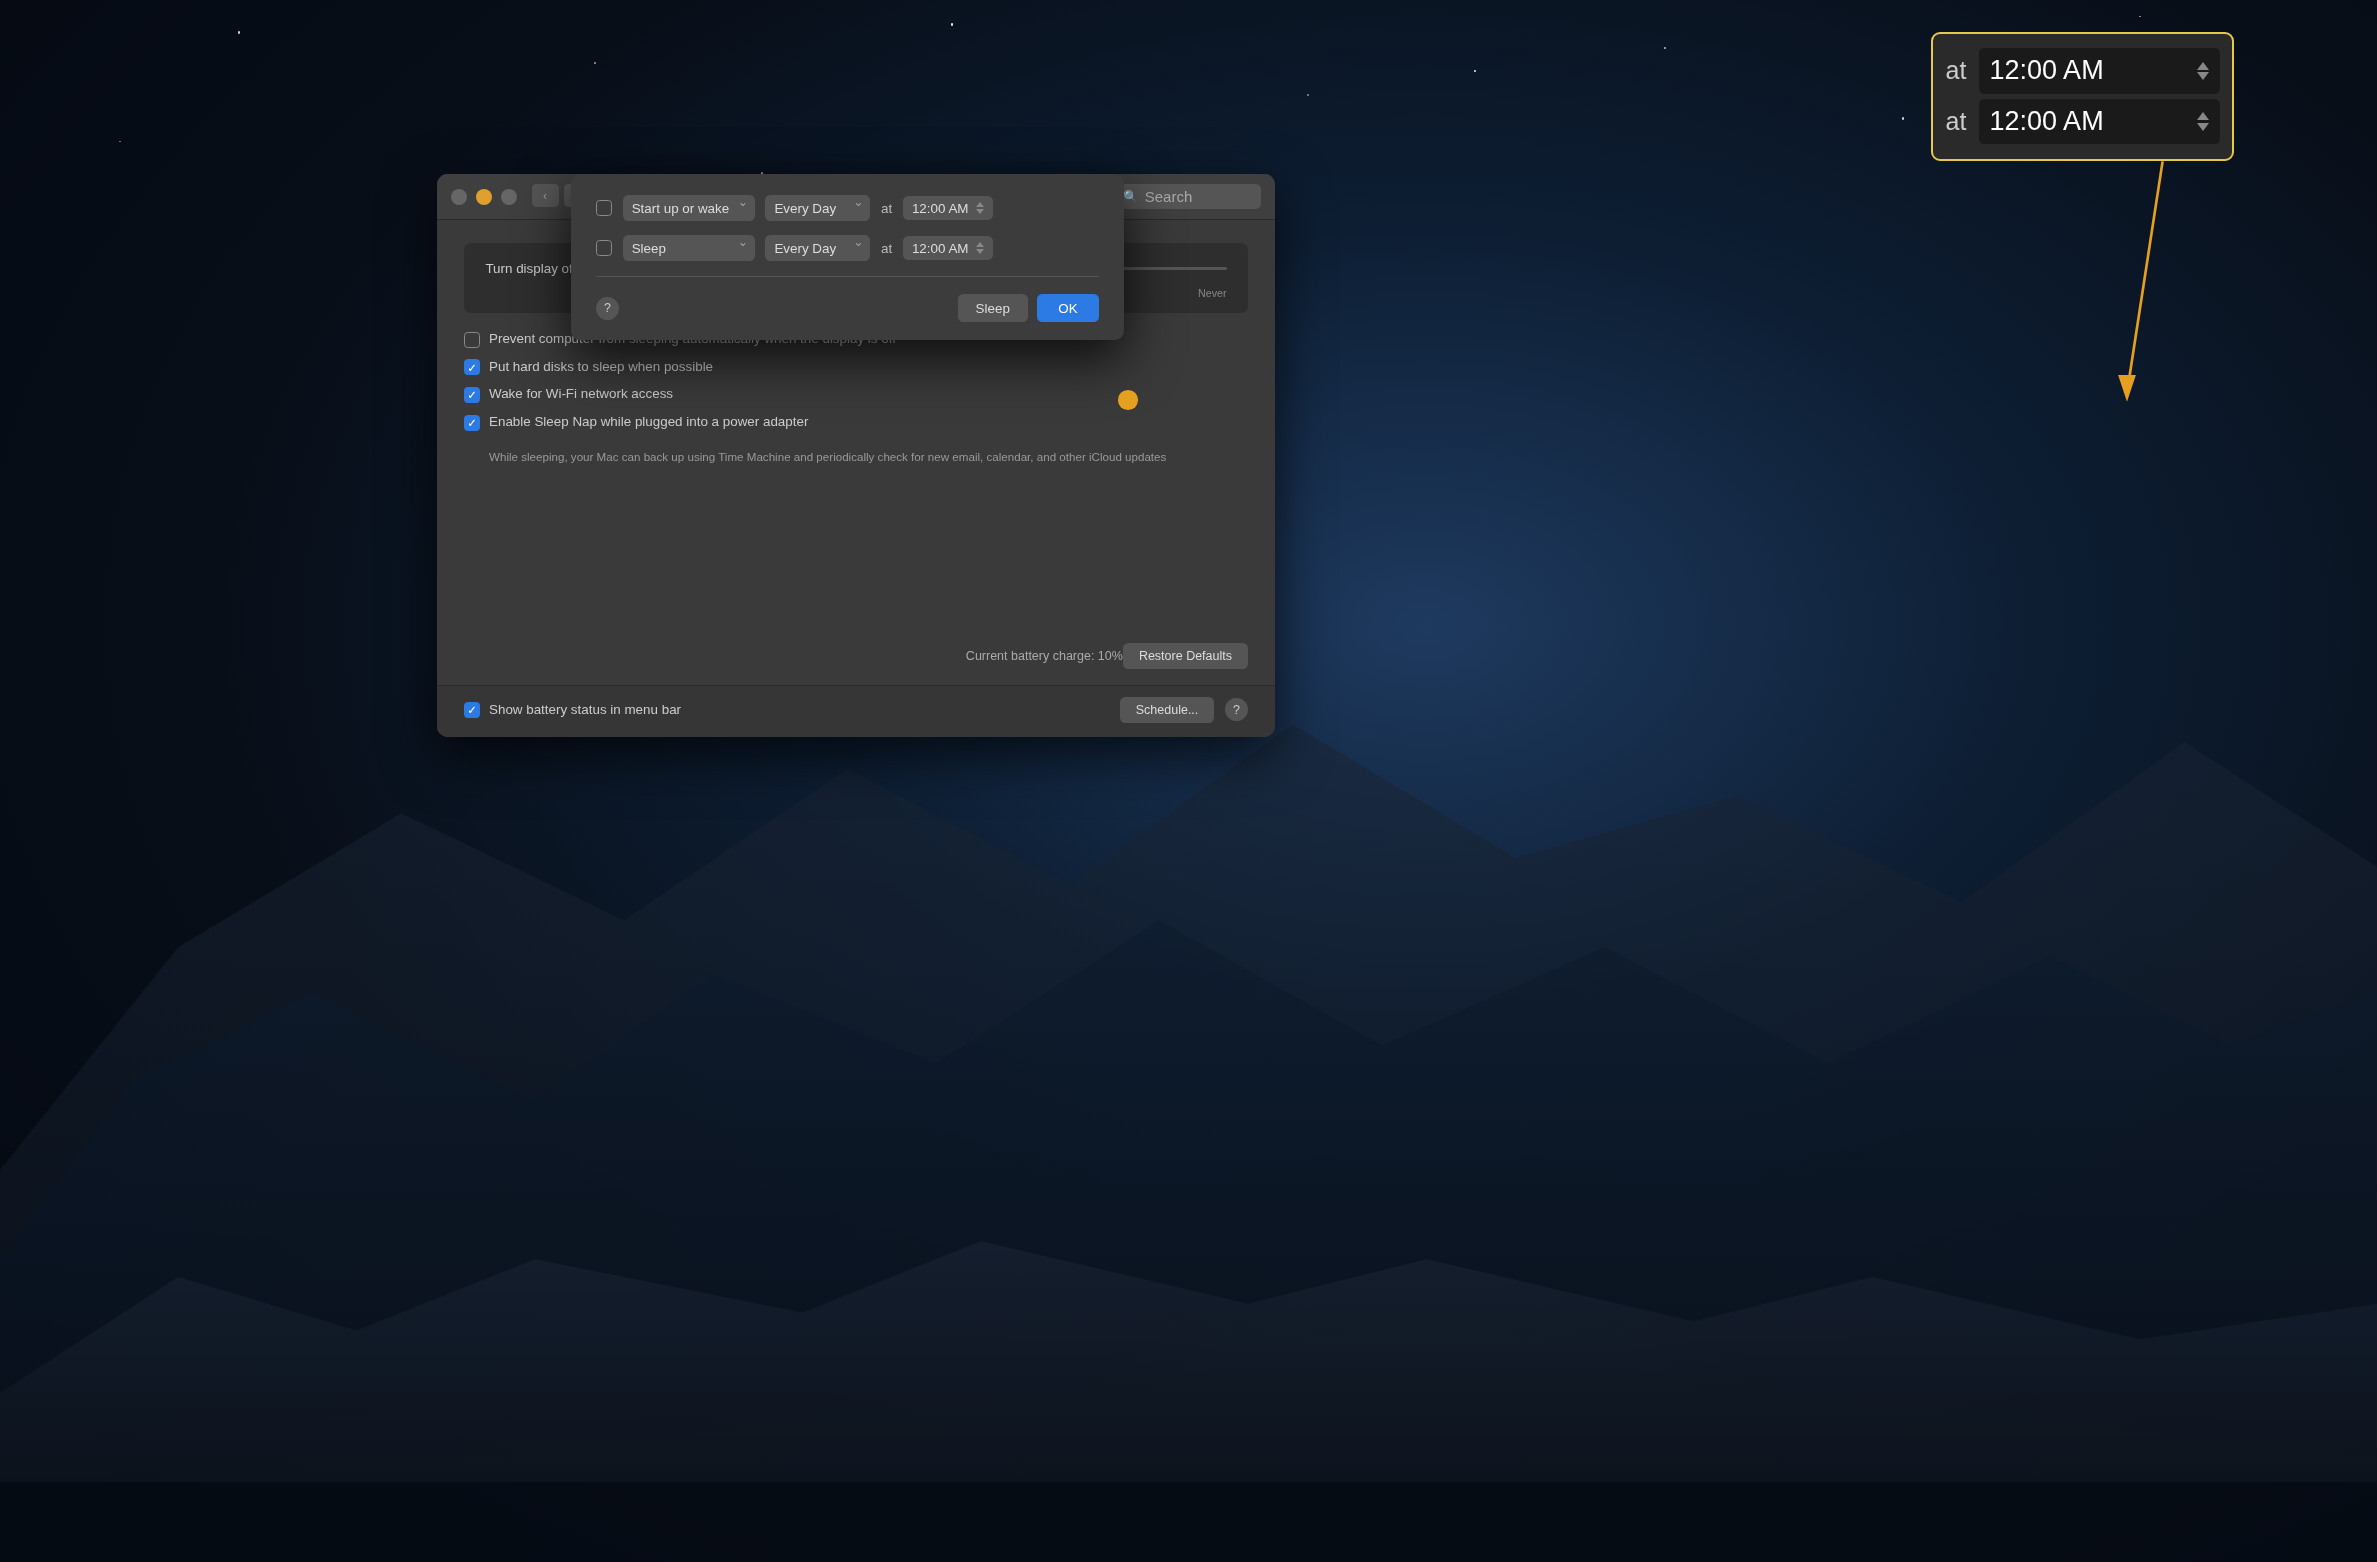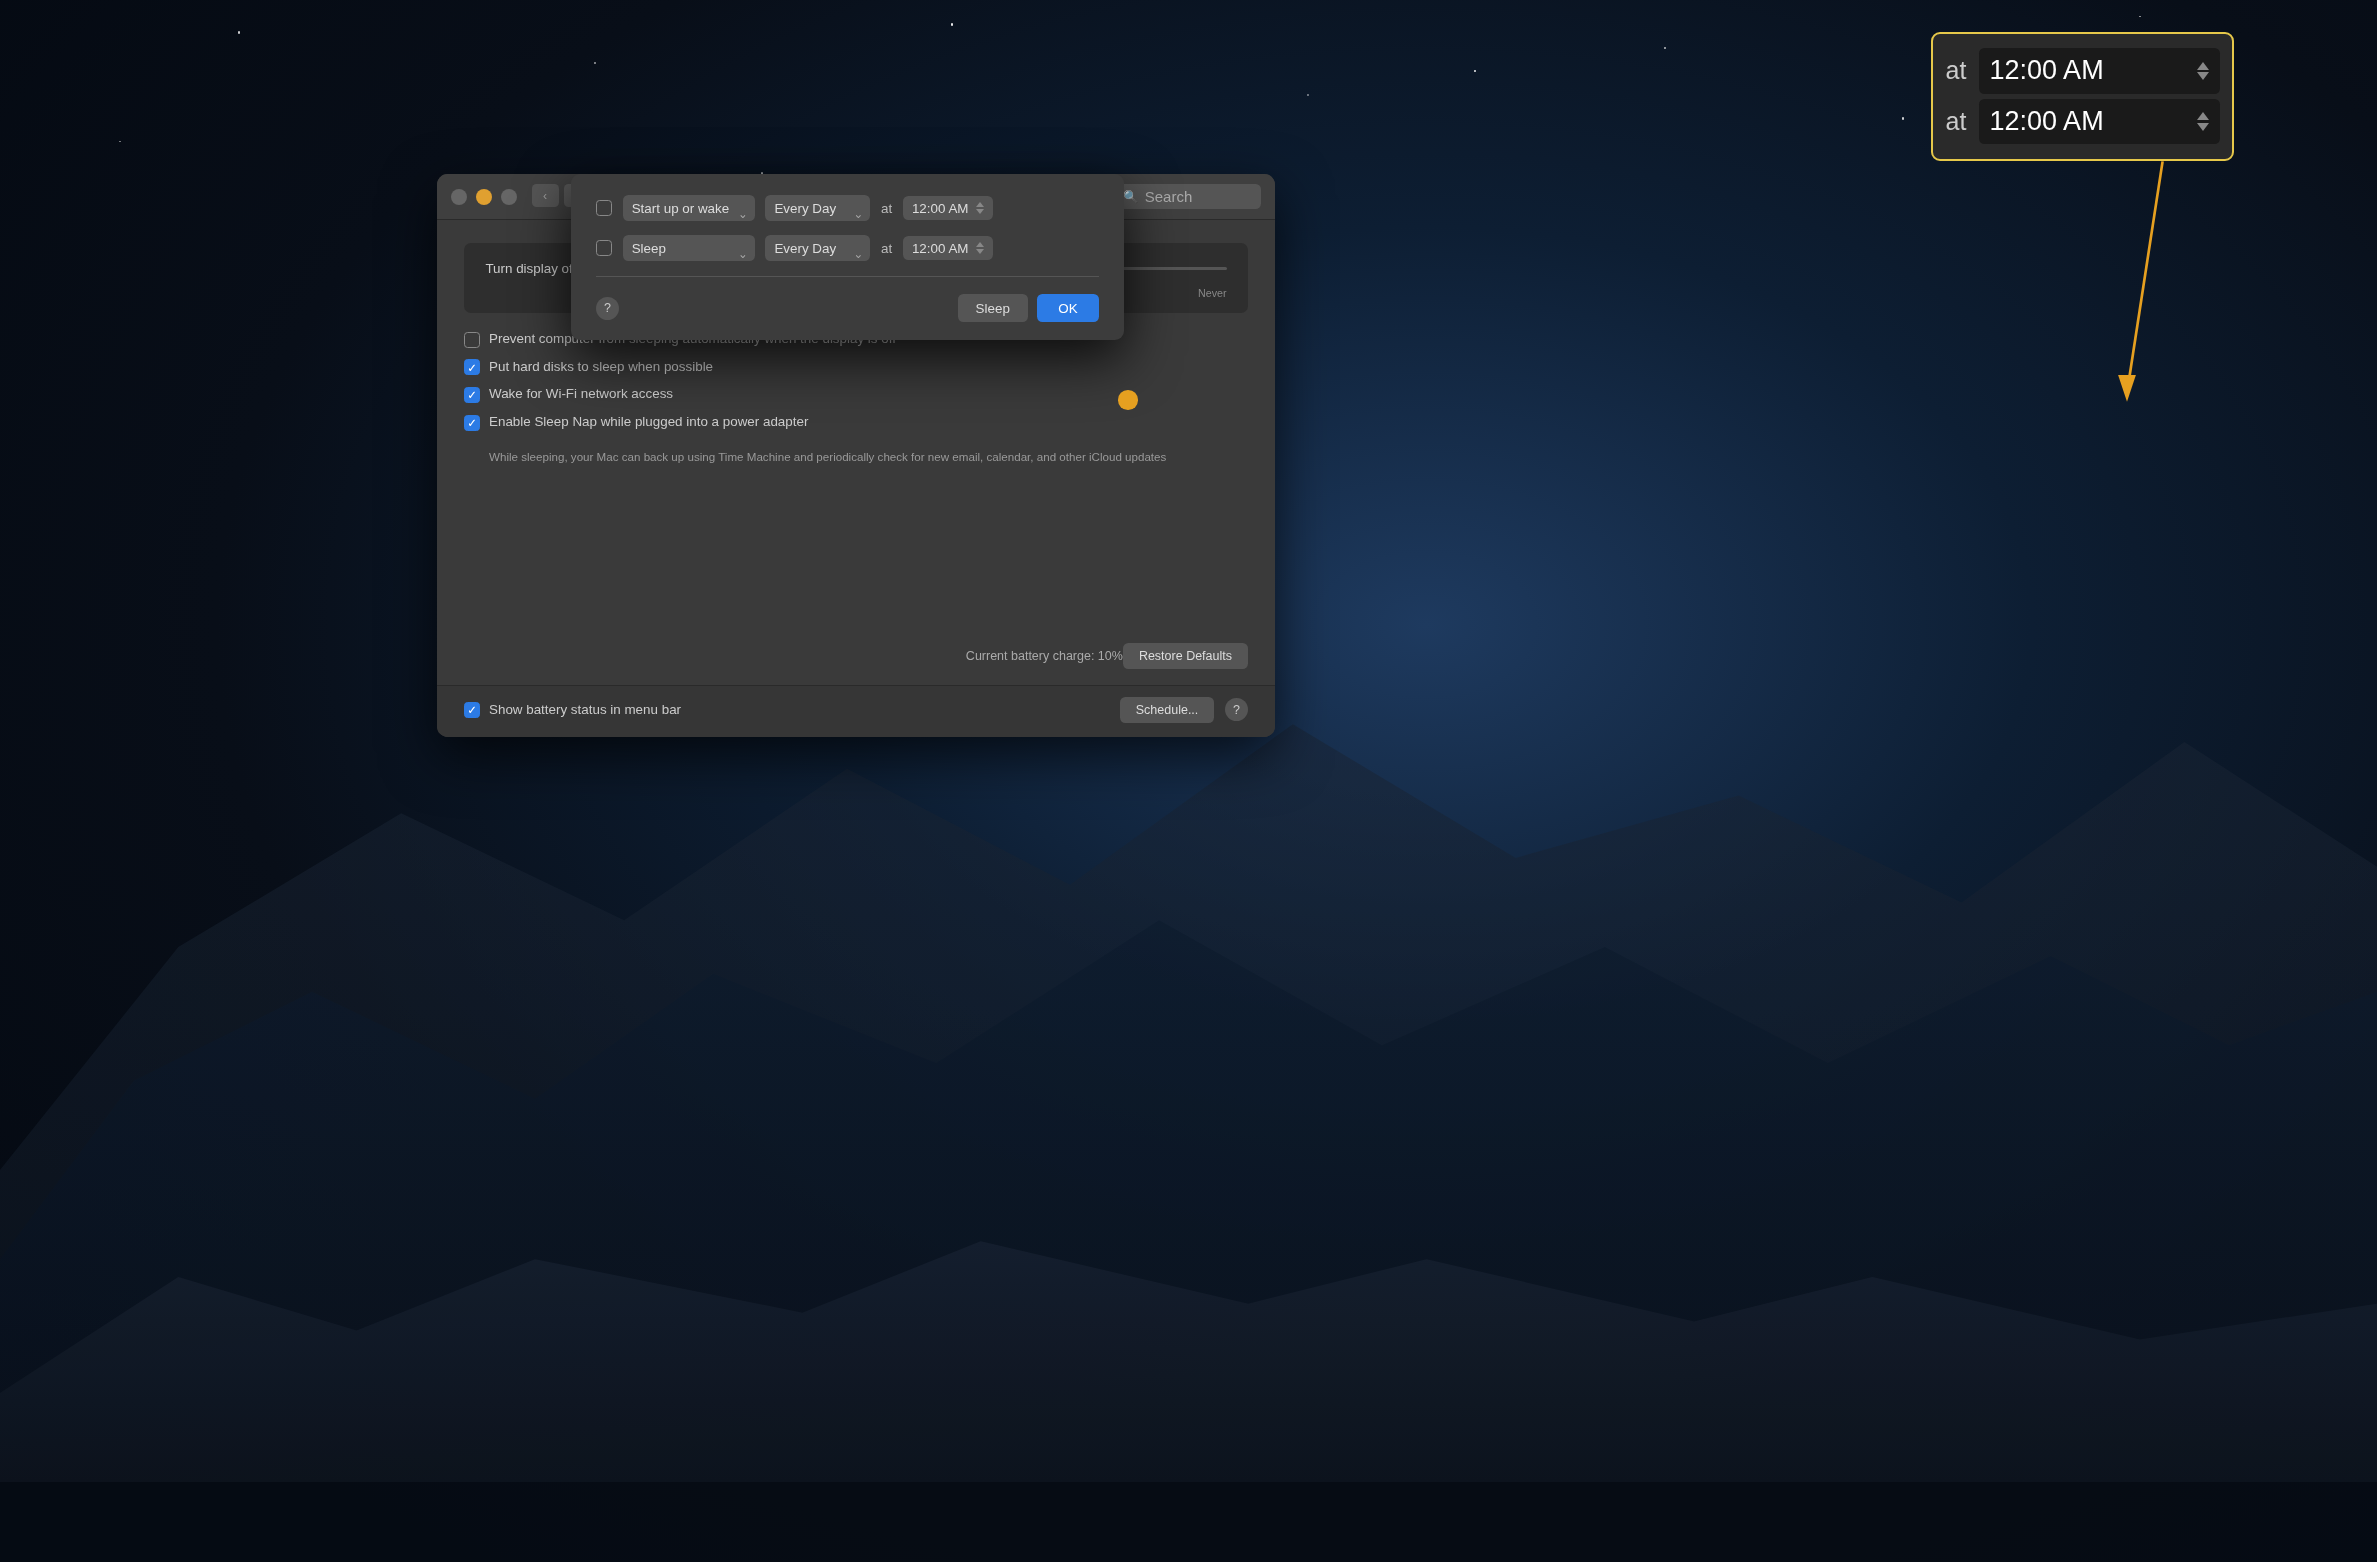--- a/index.html
+++ b/index.html
@@ -402,21 +402,21 @@
       font-size: 13.4px;
       padding: 5.4px 25px 5.4px 9px;
       appearance: none;
       cursor: pointer;
       position: relative;
     }
 
     .dropdown-wrap {
       position: relative;
       display: inline-flex;
-      align-items: flex-end;
+      align-items: flex-start;
     }
 
     .dropdown-wrap::after {
       content: '⌄';
       position: absolute;
       right: 7.1px;
       color: #aaa;
       pointer-events: none;
       font-size: 11.6px;
     }

